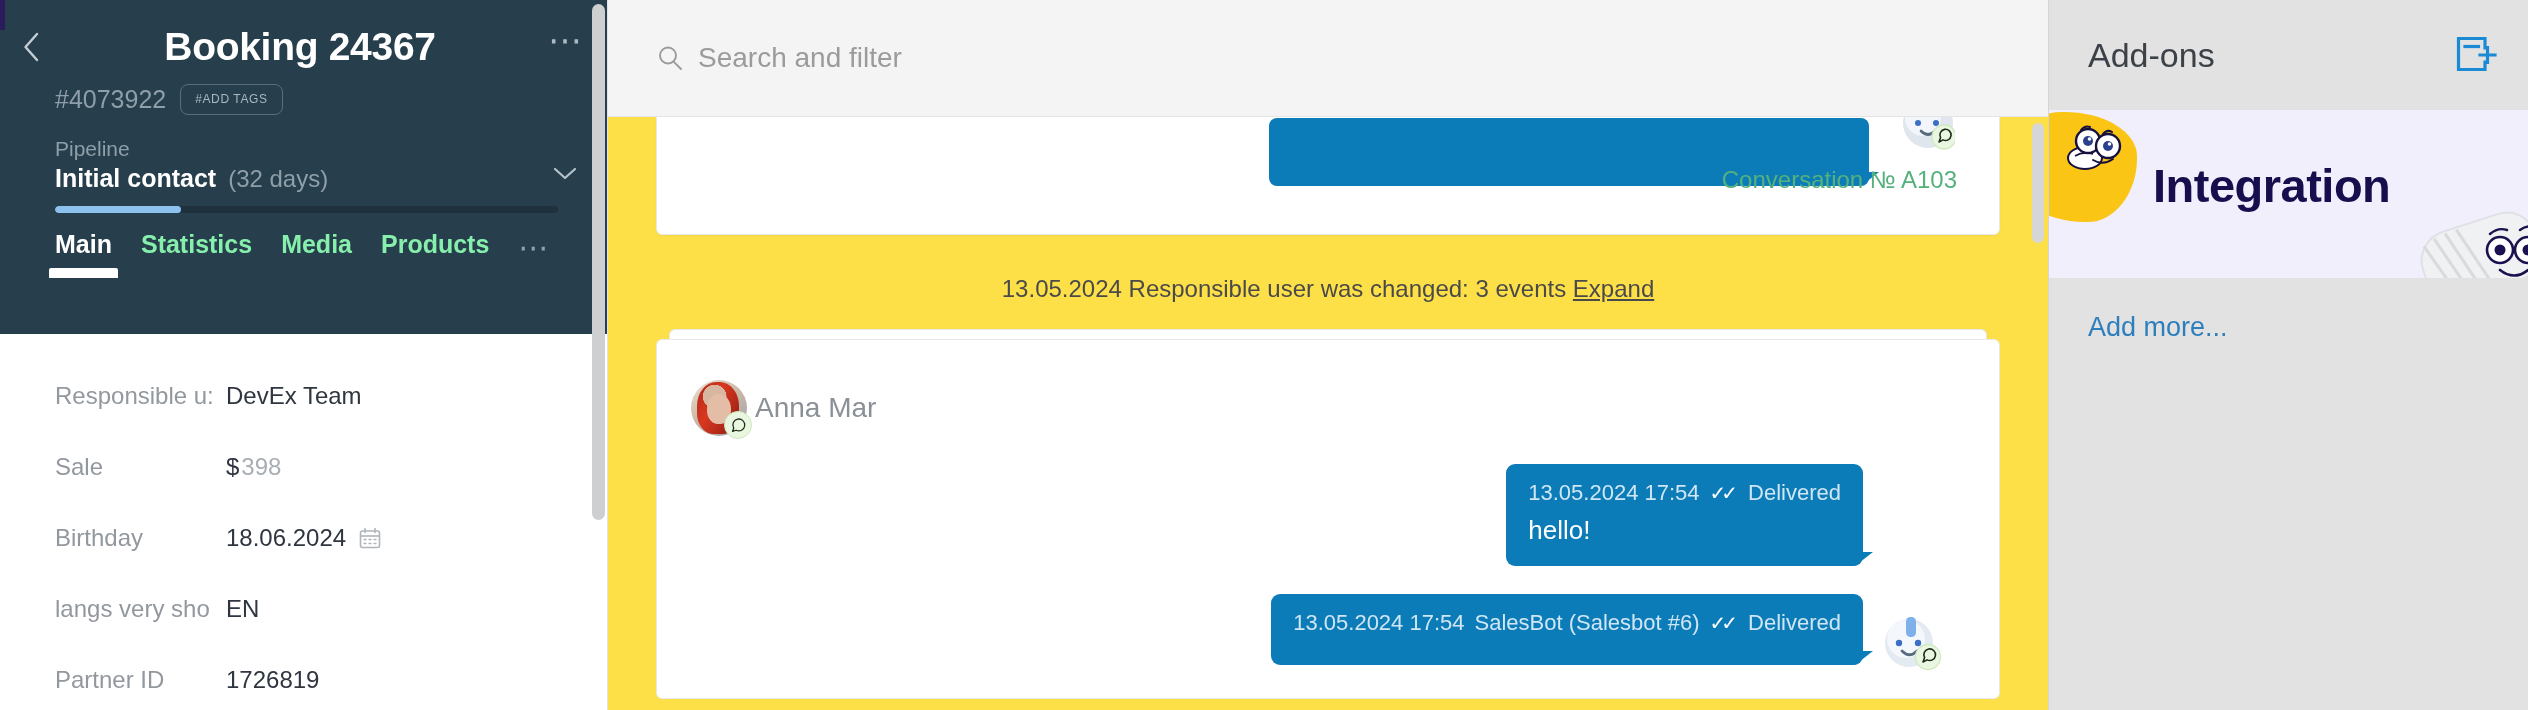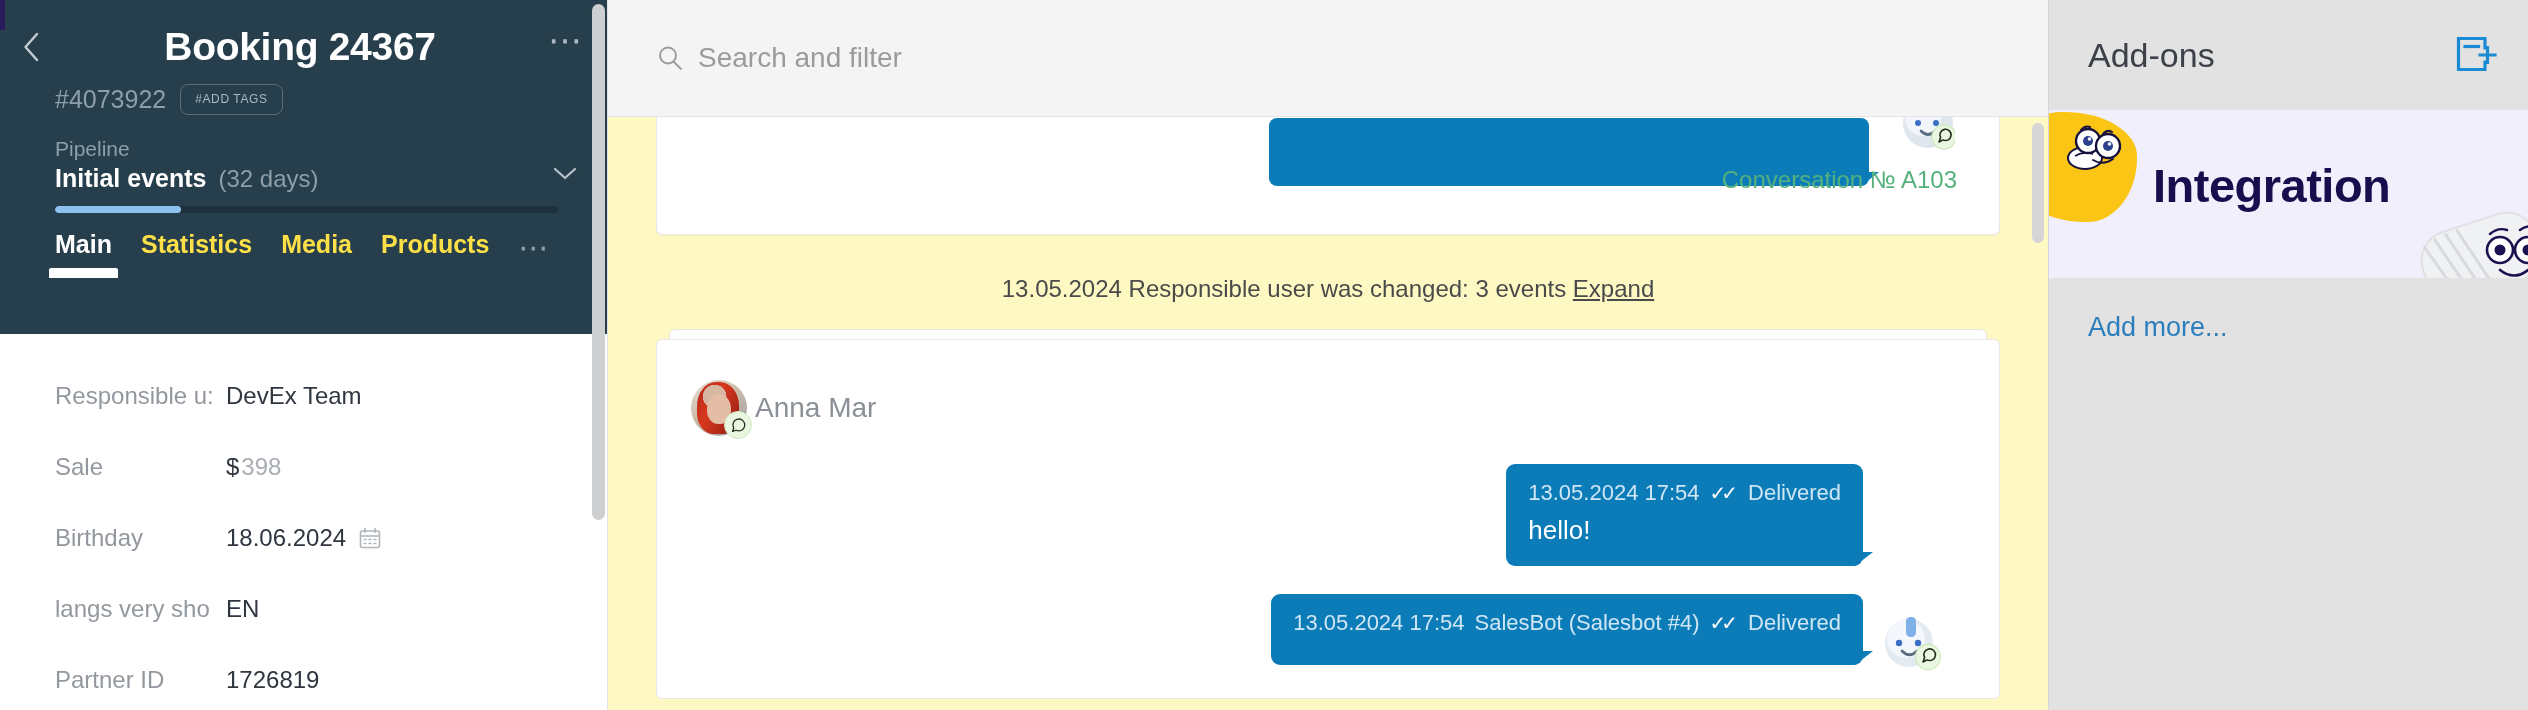--- a/index.html
+++ b/index.html
@@ -138,21 +138,21 @@
   .lp-tabs {
     display: flex;
     align-items: flex-end;
     gap: 29px;
     padding: 32px 24px 0 55px;
     position: relative;
     height: 62px;
   }
   .tab {
     font-size: 25px;
-    color: #fde047;
+    color: #86efac;
     font-weight: bold;
     cursor: pointer;
     position: relative;
     padding-bottom: 16px;
     white-space: nowrap;
   }
   .tab.active { color: #ffffff; }
   .tab.active::after {
     content: "";
     position: absolute;
@@ -215,21 +215,21 @@
     top: 0; left: 607px;
     width: 1px; height: 710px;
     background: #e3e3e3;
   }
 
   
   .center-panel {
     position: relative;
     flex: 1 1 auto;
     height: 710px;
-    background: #fef9c3;
+    background: #fde047;
     overflow: hidden;
   }
   .search-bar {
     height: 117px;
     background: #f4f4f4;
     border-bottom: 1px solid #e4e4e4;
     display: flex;
     align-items: center;
     padding-left: 48px;
     cursor: text;
@@ -512,21 +512,21 @@
       </div>
 
       <div class="lp-idrow">
         <div class="lead-id">#4073922</div>
         <div class="add-tags">#ADD TAGS</div>
       </div>
 
       <div class="lp-pipeline">
         <div class="pipe-label">Pipeline</div>
         <div class="pipe-stage-row">
-          <span class="pipe-stage">Initial events</span>
+          <span class="pipe-stage">Initial contact</span>
           <span class="pipe-days">(32 days)</span>
           <span class="chev">
             <svg width="26" height="16" viewBox="0 0 26 16" fill="none" aria-hidden="true">
               <path d="M3 3 L13 12 L23 3" stroke="currentColor" stroke-width="2.2" stroke-linecap="round" stroke-linejoin="round"></path>
             </svg>
           </span>
         </div>
         <div class="progress-track">
           <div class="progress-fill" style="width: 25%;"></div>
         </div>
@@ -657,21 +657,21 @@
                 <span>Delivered</span>
               </div>
               <div class="bubble-text">hello!</div>
             </div>
           </div>
 
           <div class="msg-row">
             <div class="bubble tail">
               <div class="bubble-meta">
                 <span>13.05.2024 17:54</span>
-                <span>SalesBot (Salesbot #4)</span>
+                <span>SalesBot (Salesbot #6)</span>
                 <span class="ticks">✓✓</span>
                 <span>Delivered</span>
               </div>
             </div>
             <div class="bot-avatar-wrap">
               <svg width="58" height="58" viewBox="0 0 58 58" aria-hidden="true">
                 <circle cx="26" cy="30" r="24" fill="#e3eaf2"></circle>
                 <circle cx="23" cy="26" r="19" fill="#f4f8fc"></circle>
                 <rect x="23" y="4" width="10" height="20" rx="4.5" fill="#7fb0ea"></rect>
                 <circle cx="16" cy="30" r="3.2" fill="#3b6fc4"></circle>

